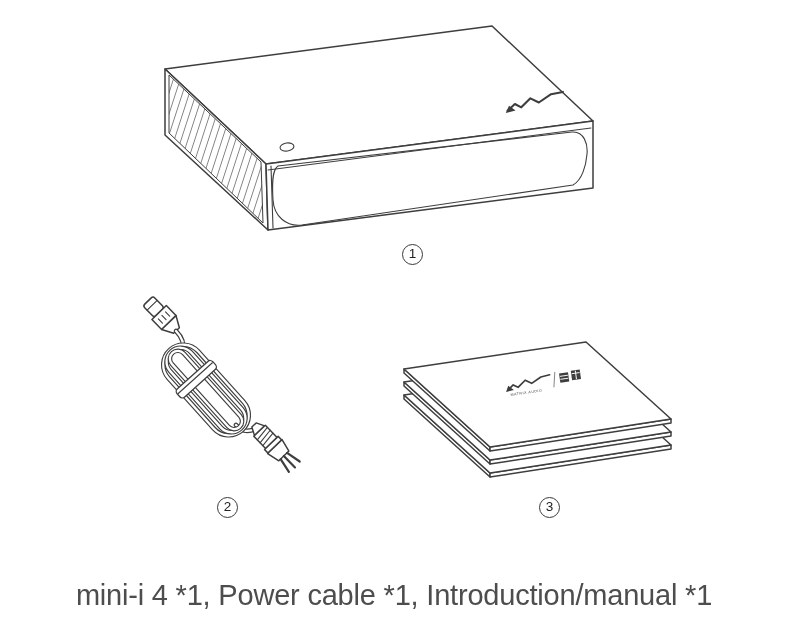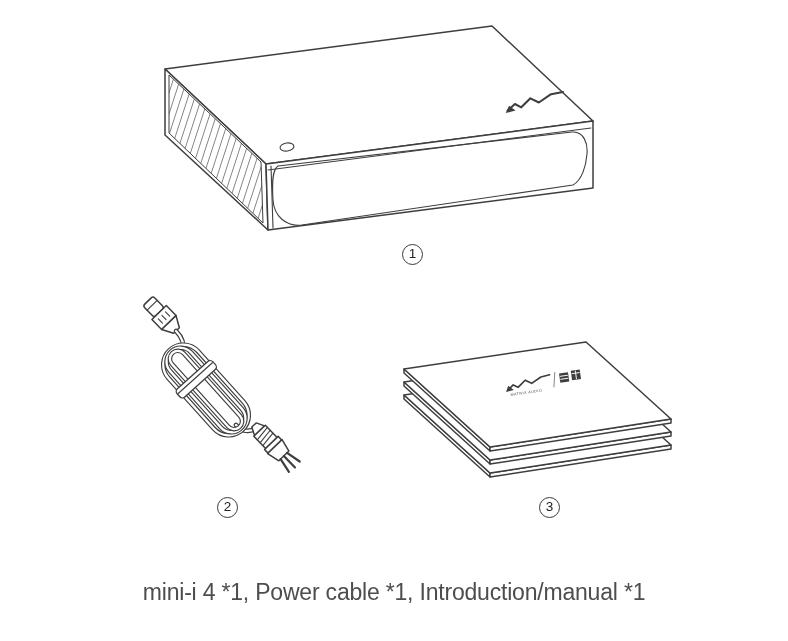--- a/index.html
+++ b/index.html
@@ -30,21 +30,21 @@
     font-size: 13.5px;
     color: #222222;
     font-family: "Liberation Sans", sans-serif;
   }
   .caption {
     position: absolute;
     left: 0;
     top: 579px;
     width: 788px;
     text-align: center;
-    font-size: 23px;
+    font-size: 29px;
     letter-spacing: -0.2px;
     color: #4d4d4d;
     font-family: "Liberation Sans", sans-serif;
   }
   svg .lnth { fill: none; stroke: #3e3e3e; stroke-width: 1.1; stroke-linejoin: round; stroke-linecap: round; }
   svg .face { fill: #ffffff; stroke: #3e3e3e; stroke-width: 1.5; stroke-linejoin: round; }
   svg .cable-out { fill: none; stroke: #3e3e3e; stroke-width: 4.6; stroke-linecap: round; }
   svg .cable-in  { fill: none; stroke: #ffffff; stroke-width: 2.3; stroke-linecap: round; }
   svg .solid { fill: #3e3e3e; stroke: none; }
 </style>

